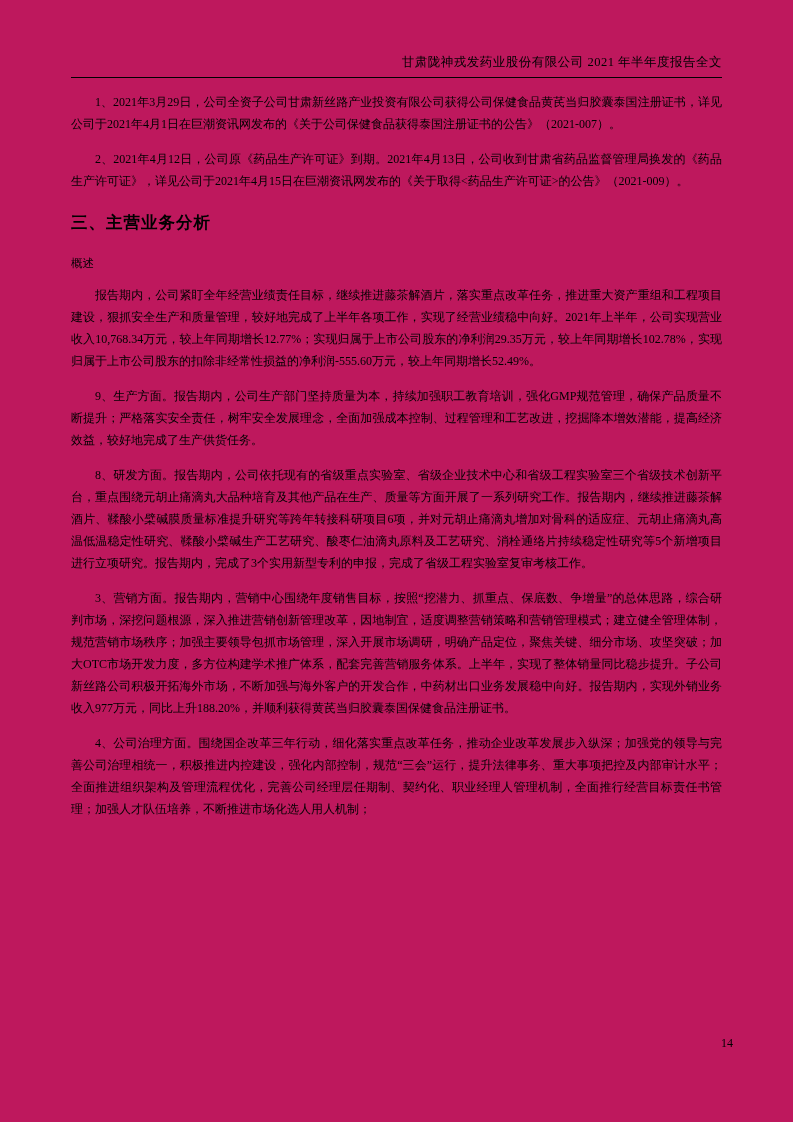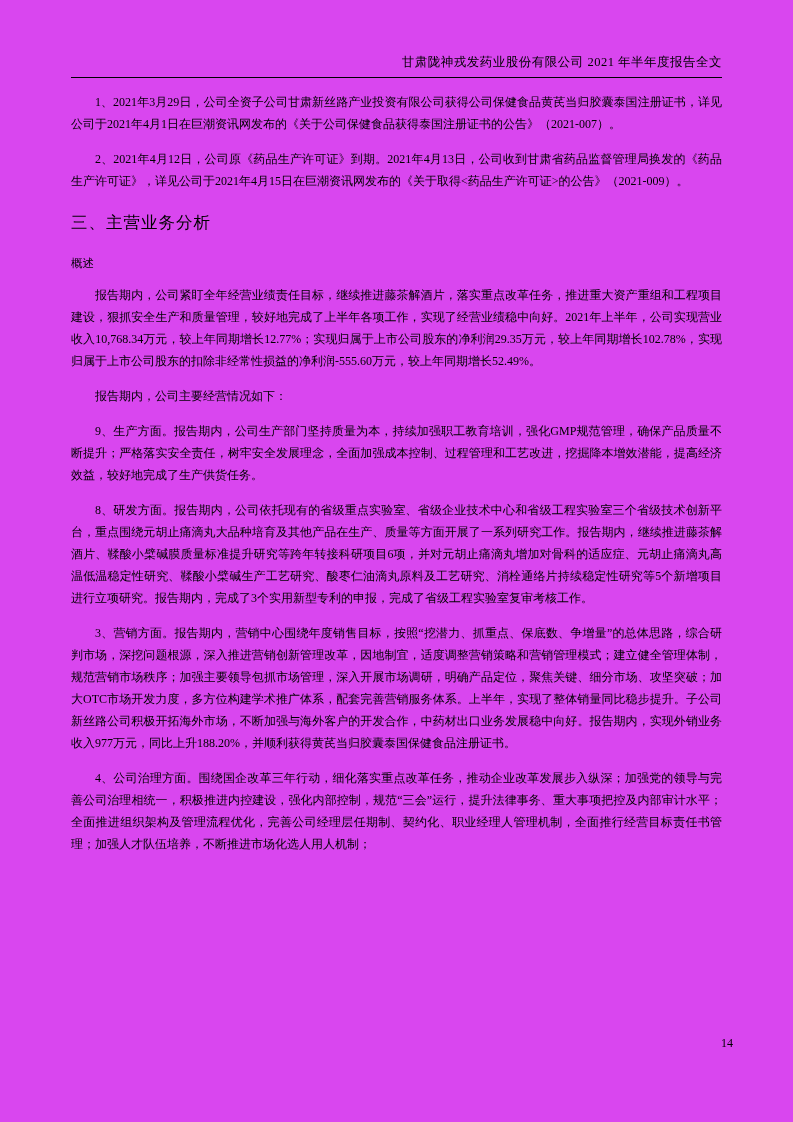--- a/index.html
+++ b/index.html
@@ -11,21 +11,21 @@
     width: 793px;
     height: 1122px;
     position: relative;
     font-family: "Liberation Serif", "DejaVu Serif", serif;
     color: #000000;
     overflow: hidden;
   }
   .page {
     position: absolute;
     inset: 0;
-    background: #d946ef;
+    background: #be185d;
   }
   .content {
     position: absolute;
     left: 71px;
     right: 71px;
     top: 0;
   }
   .header-title {
     padding-top: 54px;
     text-align: right;
@@ -45,21 +45,21 @@
   .para {
     font-size: 12px;
     line-height: 22px;
     text-align: justify;
     text-indent: 2em;
     margin: 13px 0 0 0;
   }
   .section-heading {
     font-family: "Liberation Sans", "DejaVu Sans", sans-serif;
     font-size: 16.5px;
-    font-weight: normal;
+    font-weight: bold;
     margin: 20px 0 16px 0;
     letter-spacing: 1px;
   }
   .overview-label {
     font-size: 11.5px;
     margin: 22px 0 0 0;
   }
   .page-number {
     position: absolute;
     top: 1036px;
@@ -80,21 +80,20 @@
 
     <div class="body-text">
       <p class="para">1、2021年3月29日，公司全资子公司甘肃新丝路产业投资有限公司获得公司保健食品黄芪当归胶囊泰国注册证书，详见公司于2021年4月1日在巨潮资讯网发布的《关于公司保健食品获得泰国注册证书的公告》（2021-007）。</p>
       <p class="para">2、2021年4月12日，公司原《药品生产许可证》到期。2021年4月13日，公司收到甘肃省药品监督管理局换发的《药品生产许可证》，详见公司于2021年4月15日在巨潮资讯网发布的《关于取得&lt;药品生产许可证&gt;的公告》（2021-009）。</p>
 
       <h2 class="section-heading">三、主营业务分析</h2>
 
       <div class="overview-label">概述</div>
 
       <p class="para">报告期内，公司紧盯全年经营业绩责任目标，继续推进藤茶解酒片，落实重点改革任务，推进重大资产重组和工程项目建设，狠抓安全生产和质量管理，较好地完成了上半年各项工作，实现了经营业绩稳中向好。2021年上半年，公司实现营业收入10,768.34万元，较上年同期增长12.77%；实现归属于上市公司股东的净利润29.35万元，较上年同期增长102.78%，实现归属于上市公司股东的扣除非经常性损益的净利润-555.60万元，较上年同期增长52.49%。</p>
-      <p class="para">报告期内，公司主要经营情况如下：</p>
       <p class="para">9、生产方面。报告期内，公司生产部门坚持质量为本，持续加强职工教育培训，强化GMP规范管理，确保产品质量不断提升；严格落实安全责任，树牢安全发展理念，全面加强成本控制、过程管理和工艺改进，挖掘降本增效潜能，提高经济效益，较好地完成了生产供货任务。</p>
       <p class="para">8、研发方面。报告期内，公司依托现有的省级重点实验室、省级企业技术中心和省级工程实验室三个省级技术创新平台，重点围绕元胡止痛滴丸大品种培育及其他产品在生产、质量等方面开展了一系列研究工作。报告期内，继续推进藤茶解酒片、鞣酸小檗碱膜质量标准提升研究等跨年转接科研项目6项，并对元胡止痛滴丸增加对骨科的适应症、元胡止痛滴丸高温低温稳定性研究、鞣酸小檗碱生产工艺研究、酸枣仁油滴丸原料及工艺研究、消栓通络片持续稳定性研究等5个新增项目进行立项研究。报告期内，完成了3个实用新型专利的申报，完成了省级工程实验室复审考核工作。</p>
       <p class="para">3、营销方面。报告期内，营销中心围绕年度销售目标，按照“挖潜力、抓重点、保底数、争增量”的总体思路，综合研判市场，深挖问题根源，深入推进营销创新管理改革，因地制宜，适度调整营销策略和营销管理模式；建立健全管理体制，规范营销市场秩序；加强主要领导包抓市场管理，深入开展市场调研，明确产品定位，聚焦关键、细分市场、攻坚突破；加大OTC市场开发力度，多方位构建学术推广体系，配套完善营销服务体系。上半年，实现了整体销量同比稳步提升。子公司新丝路公司积极开拓海外市场，不断加强与海外客户的开发合作，中药材出口业务发展稳中向好。报告期内，实现外销业务收入977万元，同比上升188.20%，并顺利获得黄芪当归胶囊泰国保健食品注册证书。</p>
       <p class="para">4、公司治理方面。围绕国企改革三年行动，细化落实重点改革任务，推动企业改革发展步入纵深；加强党的领导与完善公司治理相统一，积极推进内控建设，强化内部控制，规范“三会”运行，提升法律事务、重大事项把控及内部审计水平；全面推进组织架构及管理流程优化，完善公司经理层任期制、契约化、职业经理人管理机制，全面推行经营目标责任书管理；加强人才队伍培养，不断推进市场化选人用人机制；</p>
     </div>
 
   </div>
 
   <div class="page-number">14</div>
 </div>

